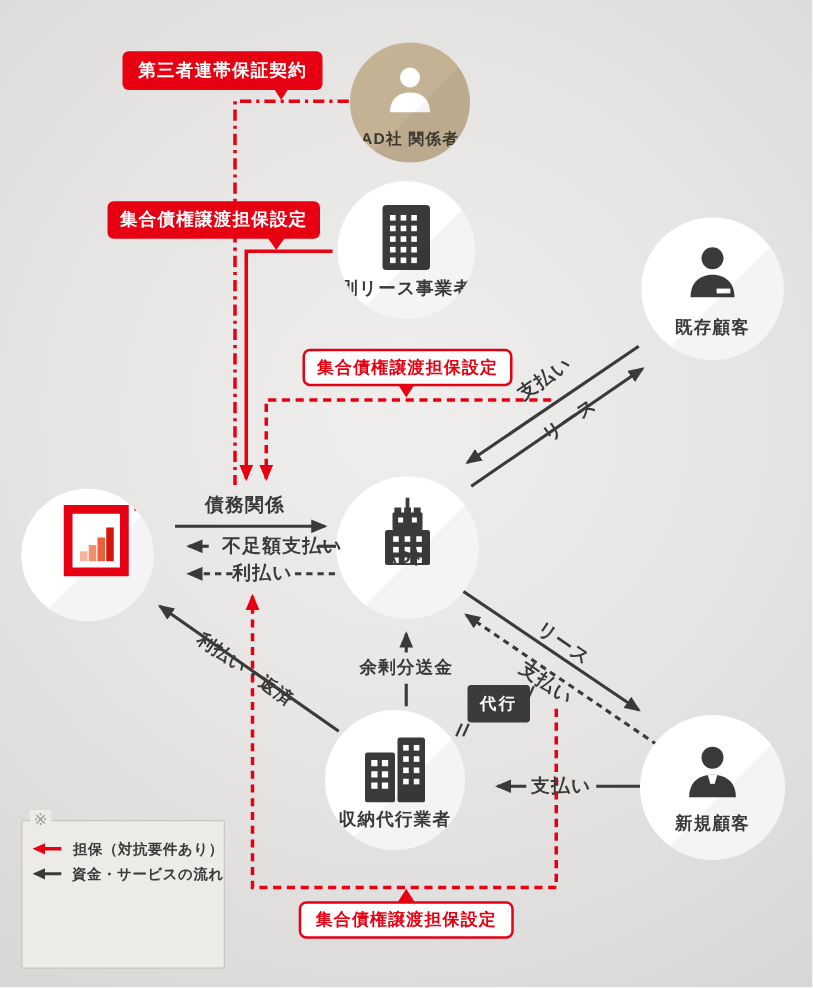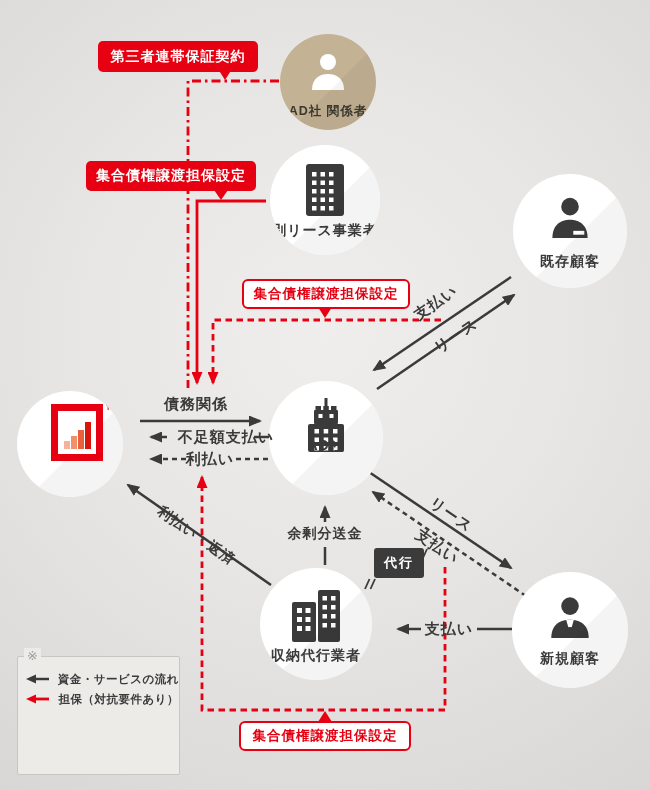--- a/index.html
+++ b/index.html
@@ -229,27 +229,27 @@
   </svg>
   <svg class="breakmark" style="left:362px;top:578px;" width="14" height="12">
     <line x1="3" y1="11" x2="7.5" y2="1" stroke="#3b3b3b" stroke-width="1.8"></line>
     <line x1="8.5" y1="11" x2="13" y2="1" stroke="#3b3b3b" stroke-width="1.8"></line>
   </svg>
 
   <div class="legend">
     <div class="note">※</div>
     <div class="lrow">
       <svg width="40" height="12">
+        <polygon points="0,6 10,1.5 10,10.5" fill="#e60012"></polygon>
+        <line x1="10" y1="6" x2="38" y2="6" stroke="#e60012" stroke-width="2.8"></line>
+      </svg>
+      <span class="llabel">担保（対抗要件あり）</span>
+    </div>
+    <div class="lrow">
+      <svg width="40" height="12">
         <polygon points="0,6 10,1.5 10,10.5" fill="#3a3a3a"></polygon>
         <line x1="10" y1="6" x2="38" y2="6" stroke="#3a3a3a" stroke-width="2.5"></line>
       </svg>
       <span class="llabel">資金・サービスの流れ</span>
     </div>
-    <div class="lrow">
-      <svg width="40" height="12">
-        <polygon points="0,6 10,1.5 10,10.5" fill="#e60012"></polygon>
-        <line x1="10" y1="6" x2="38" y2="6" stroke="#e60012" stroke-width="2.8"></line>
-      </svg>
-      <span class="llabel">担保（対抗要件あり）</span>
-    </div>
   </div>
 
 </div>
 
 </body></html>

